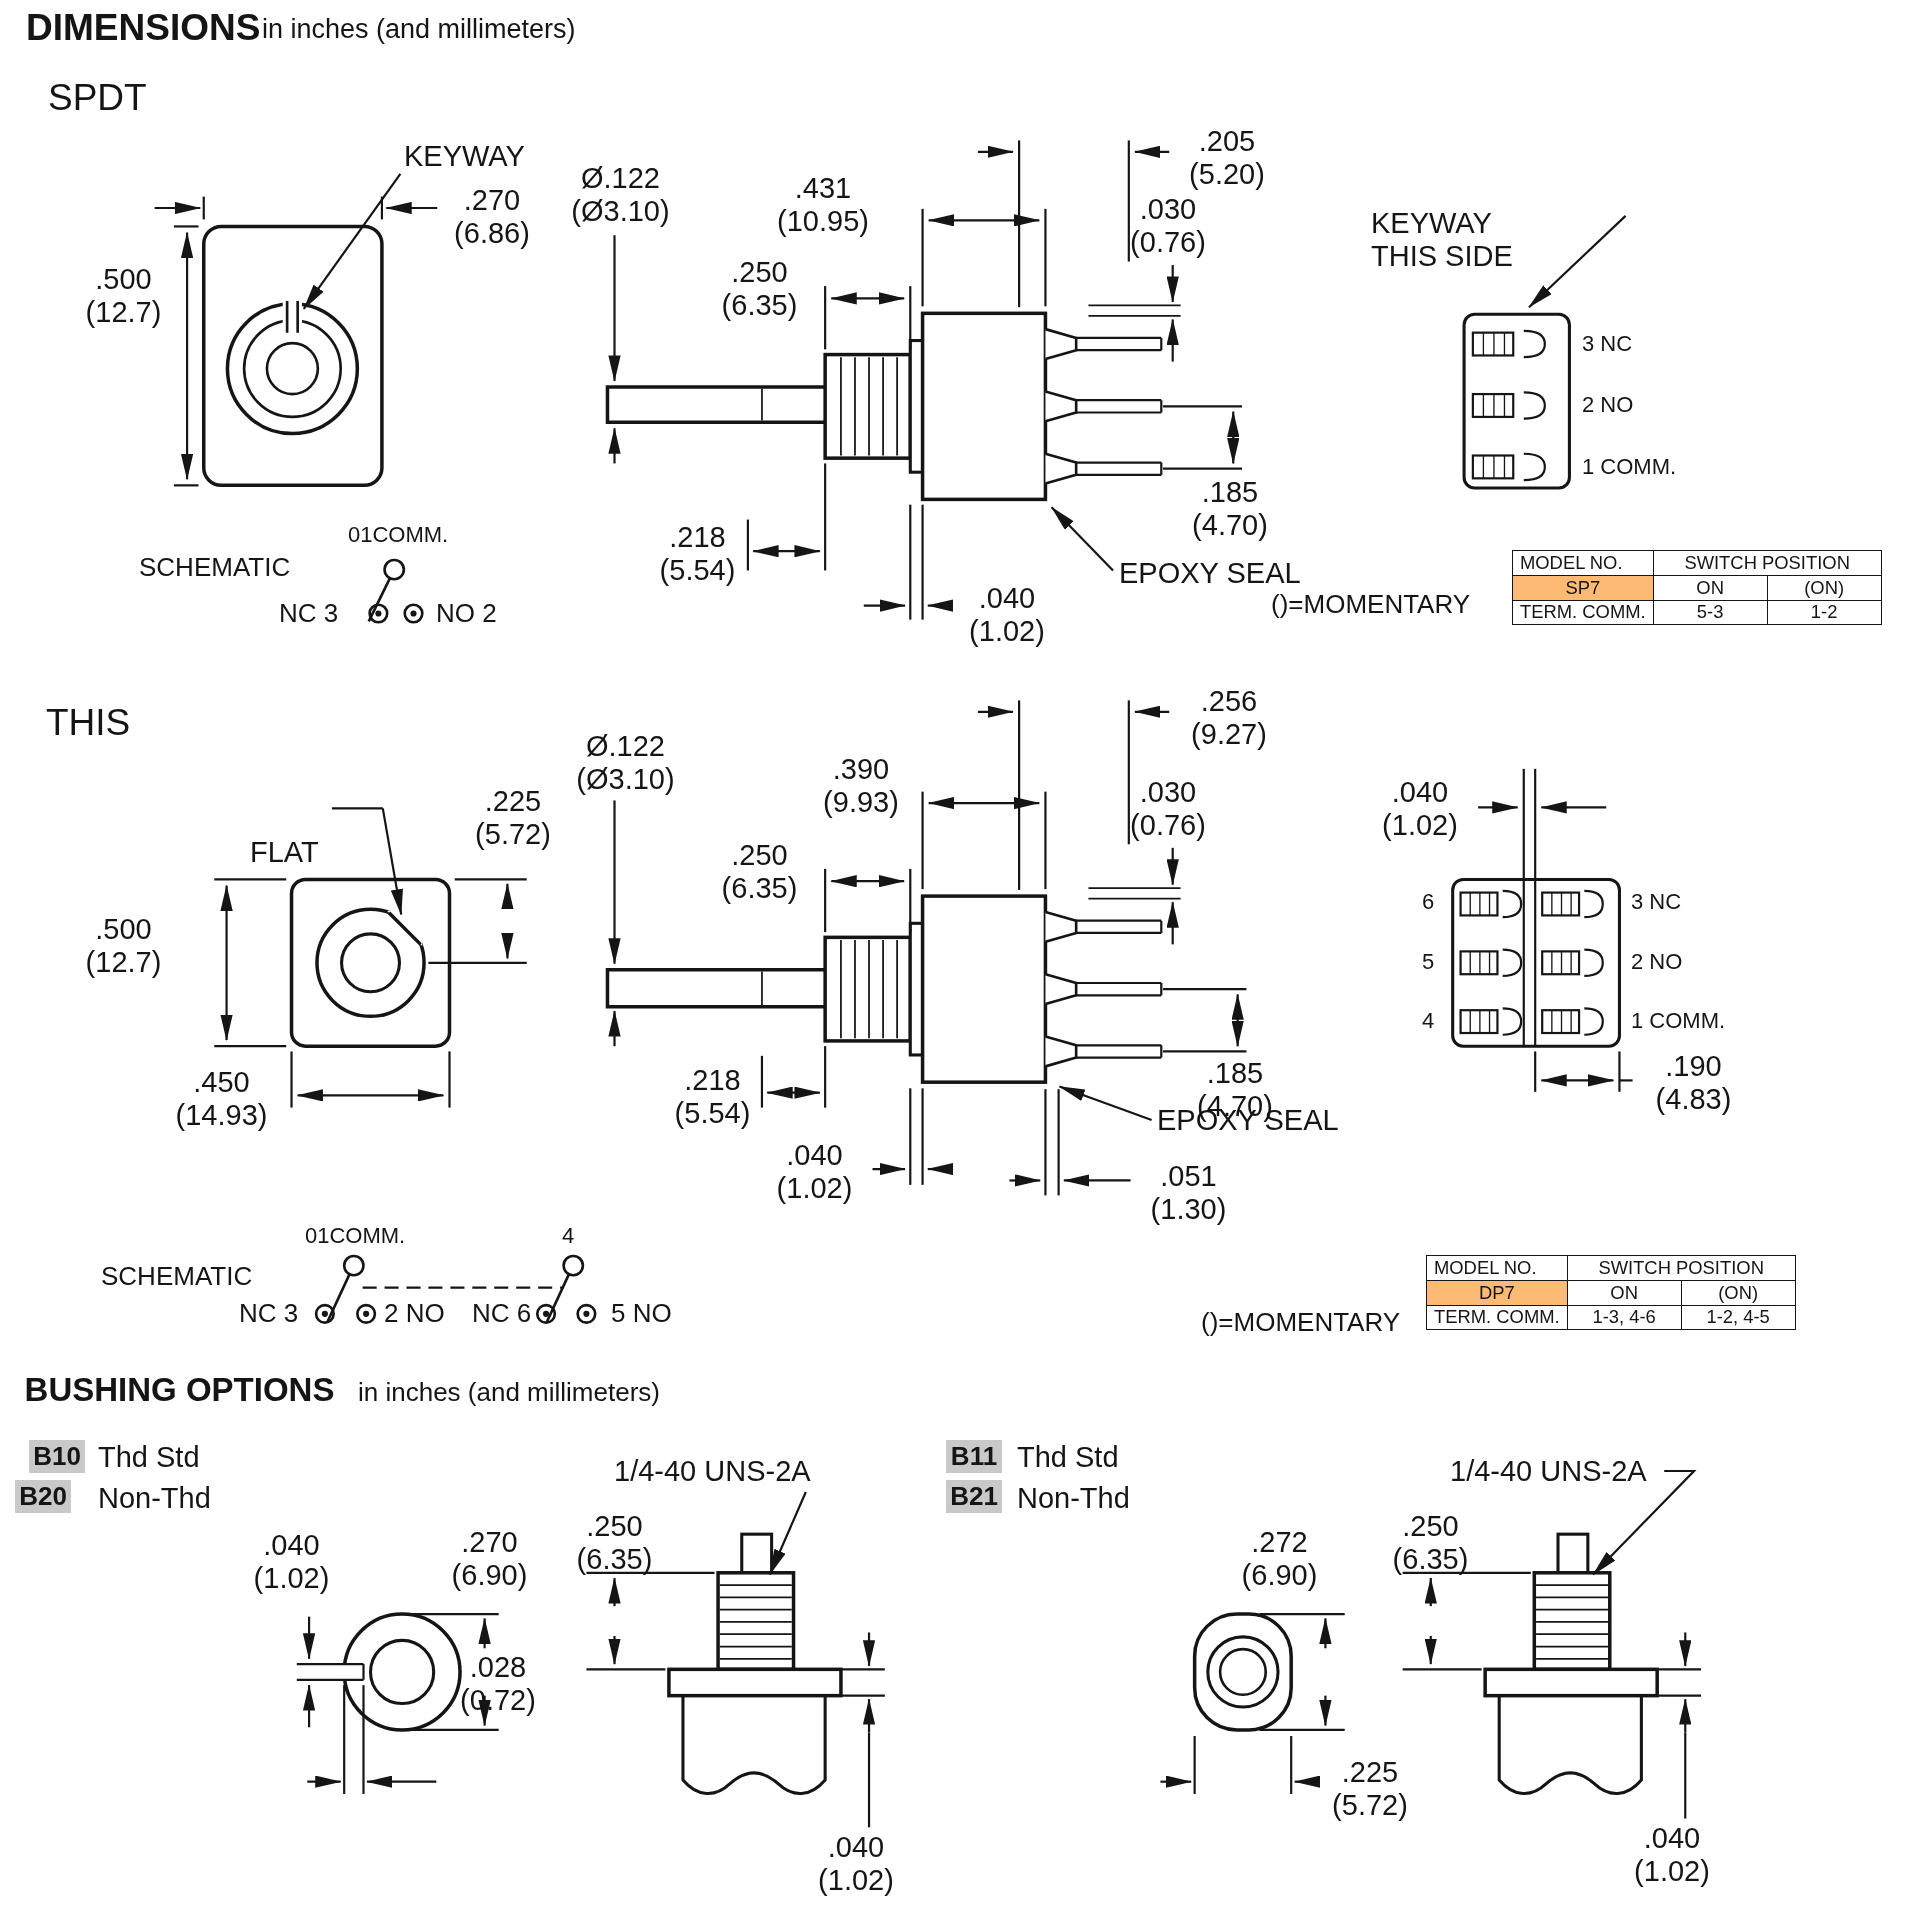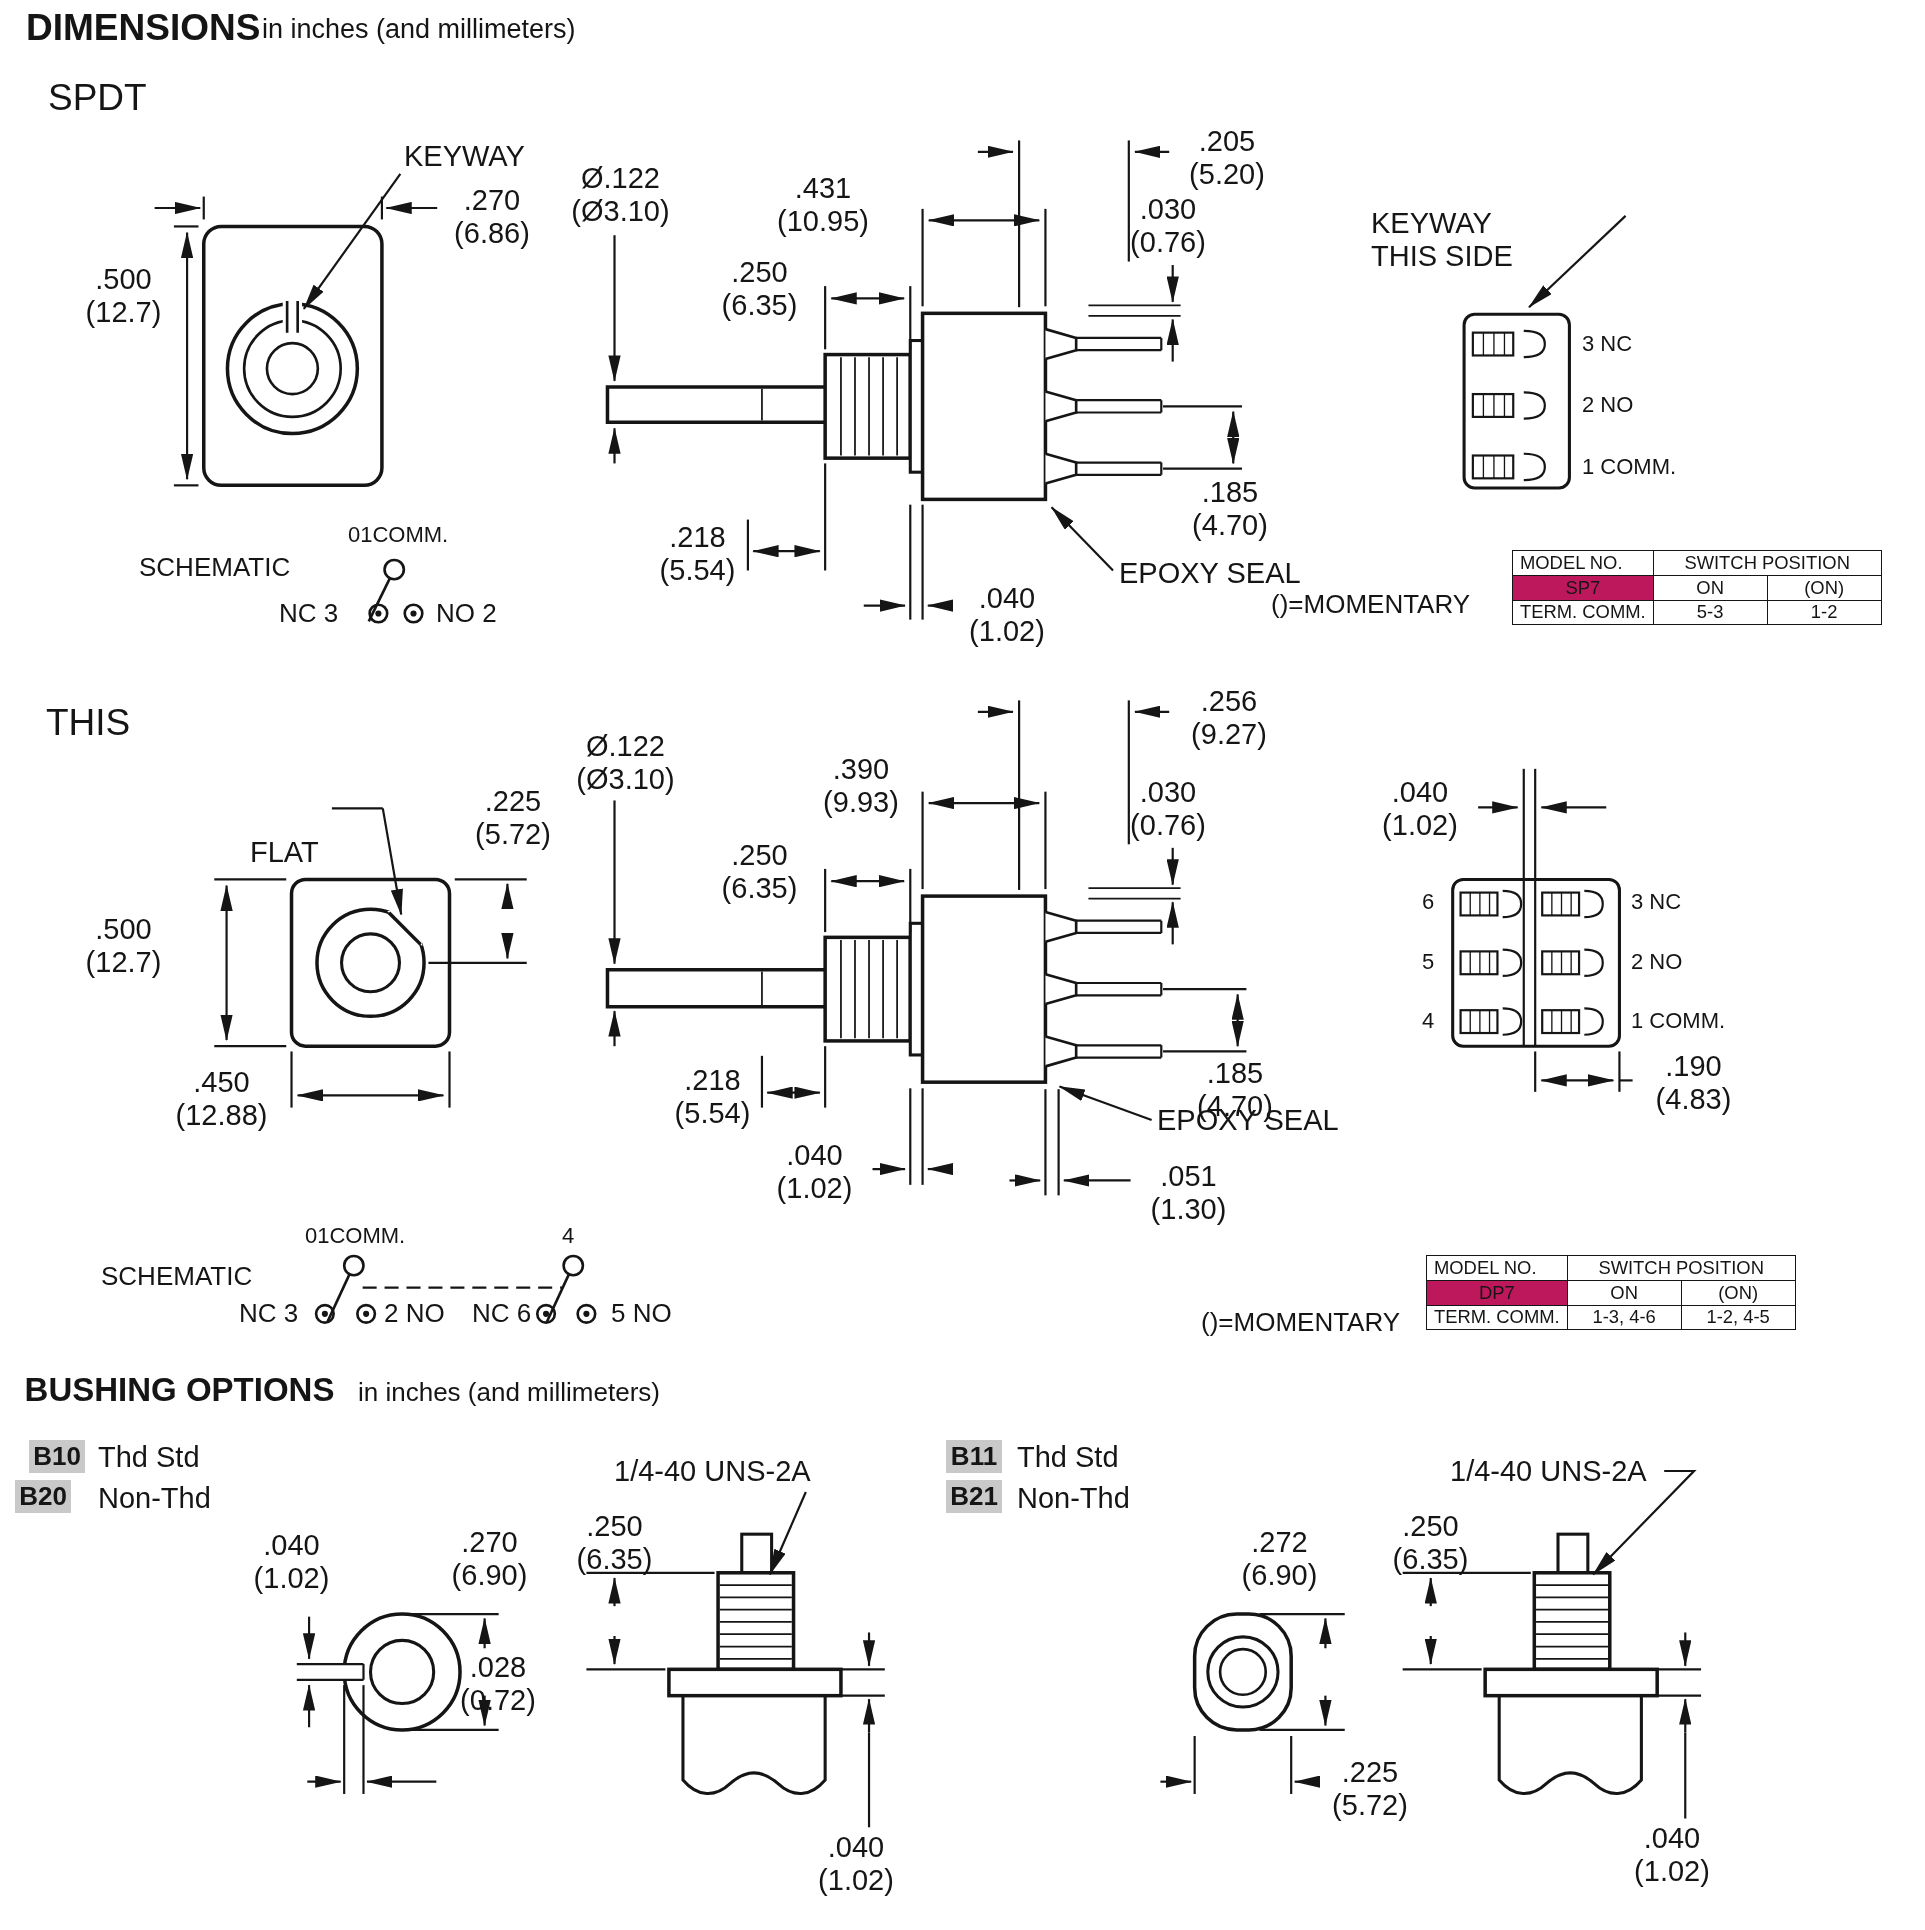--- a/index.html
+++ b/index.html
@@ -17,21 +17,21 @@
   .btitle{font-size:33px;font-weight:bold}
   .badge{position:absolute;width:56px;height:33px;background:#c9c9c9;font-size:26px;font-weight:bold;
          display:flex;align-items:center;justify-content:center}
   .bopt{font-size:29px}
   .spec{position:absolute;border-collapse:collapse;background:#fff}
   .spec td{border:1.8px solid #151515;font-size:18.4px;padding:0.9px 7px;height:24.6px;white-space:nowrap}
   .spec td.w1{width:107px}
   .spec td.w2{width:114px}
   .spec td.w3{width:114px}
   .spec td.ctr{text-align:center}
-  .spec td.model{background:#be185d}
+  .spec td.model{background:#fdba74}
 </style>
 </head>
 <body>
 
 <div class="page">
 
 <svg class="art" width="1925" height="1930" viewBox="0 0 2193 2199">
   <defs>
     <marker id="arr" viewBox="0 0 30 14" refX="29" refY="7" markerWidth="30" markerHeight="14" markerUnits="userSpaceOnUse" orient="auto-start-reverse">
       <path d="M0,0 L30,7 L0,14 Z" fill="#151515"></path>
@@ -351,21 +351,21 @@
 </tbody>
     </table>
 
 <div class="t sec" style="left:46px;top:702px">THIS</div>
 <div class="t lab" style="left:250px;top:836px">FLAT</div>
 <div class="t dim" style="left:458px;top:785px;width:110px">.225
 (5.72)</div>
 <div class="t dim" style="left:75px;top:913px;width:97px">.500
 (12.7)</div>
 <div class="t dim" style="left:160px;top:1066px;width:123px">.450
-(12.88)</div>
+(14.93)</div>
 <div class="t schem" style="left:101px;top:1262px">SCHEMATIC</div>
 <div class="t tiny" style="left:305px;top:1224px">01COMM.</div>
 <div class="t tiny" style="left:562px;top:1224px">4</div>
 <div class="t schem" style="left:239px;top:1299px">NC 3</div>
 <div class="t schem" style="left:384px;top:1299px">2 NO</div>
 <div class="t schem" style="left:472px;top:1299px">NC 6</div>
 <div class="t schem" style="left:611px;top:1299px">5 NO</div>
 <div class="t dim" style="left:562px;top:730px;width:127px">Ø.122
 (Ø3.10)</div>
 <div class="t dim" style="left:806px;top:753px;width:110px">.390

